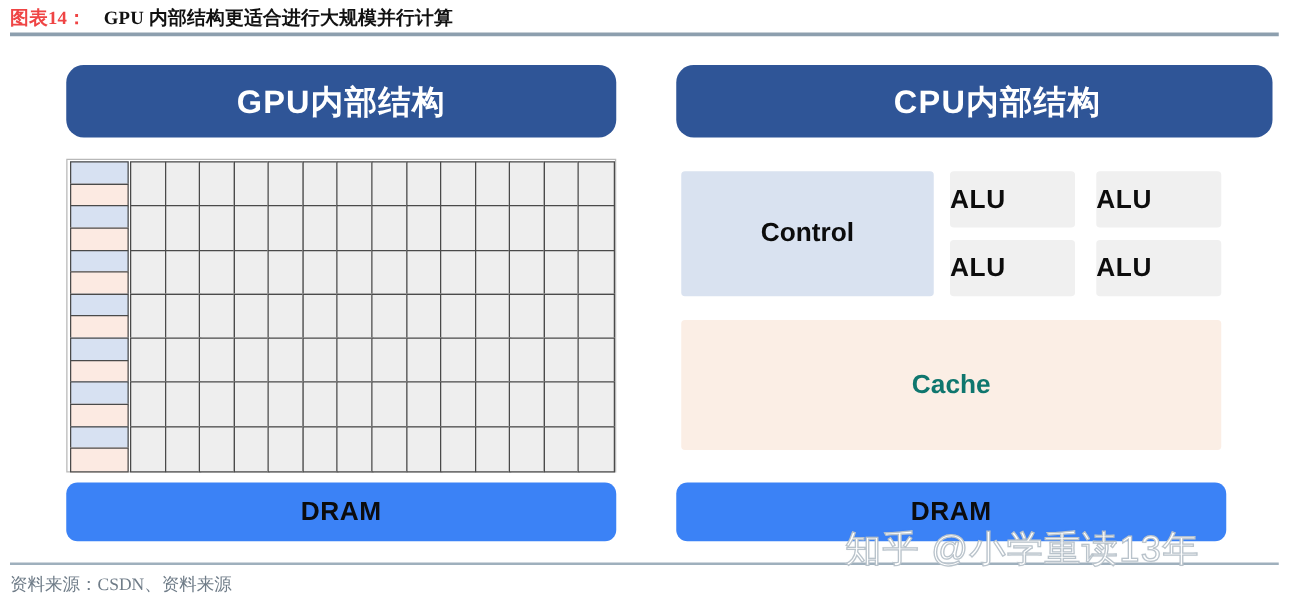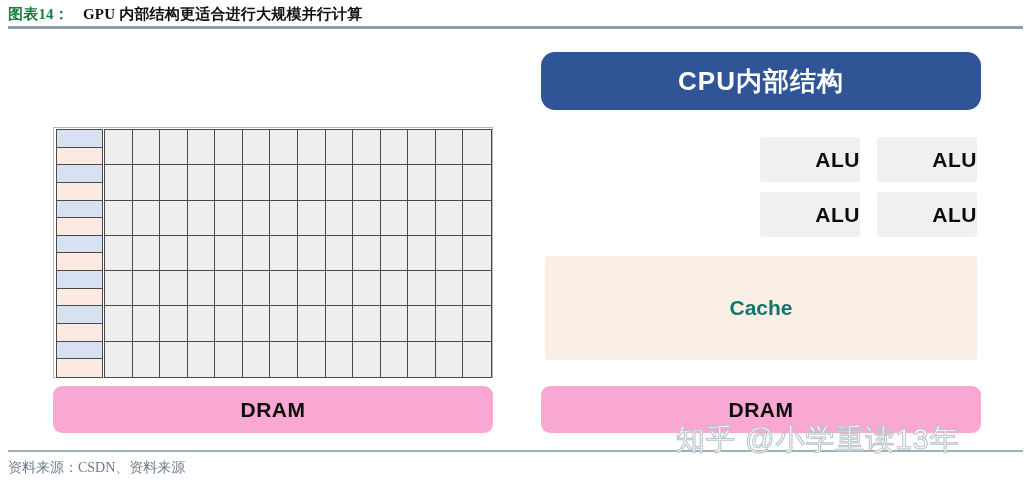--- a/index.html
+++ b/index.html
@@ -23,21 +23,21 @@
     width: 1015px;
     height: 24px;
     display: flex;
     align-items: center;
     white-space: nowrap;
   }
   #exhibit-title .label {
     font-family: "Liberation Serif", "DejaVu Serif", serif;
     font-weight: bold;
     font-size: 15px;
-    color: #15803d;
+    color: #ef4444;
     letter-spacing: 0.2px;
   }
   #exhibit-title .caption {
     font-family: Liberation Serif, serif;
     font-weight: bold;
     font-size: 15px;
     color: #111111;
     margin-left: 14px;
     letter-spacing: 0.2px;
   }
@@ -76,20 +76,21 @@
     left: 53px;
     top: 22px;
     width: 440px;
     height: 58px;
   }
   #cpu-header {
     left: 541px;
     top: 22px;
     width: 440px;
     height: 58px;
+    padding-left: 37px;
   }
 
   
   #gpu-grid-wrap {
     position: absolute;
     left: 53px;
     top: 97px;
     width: 440px;
     height: 251px;
     background: #ffffff;
@@ -123,21 +124,21 @@
     background: #eeeeee;
     border: 1.6px solid #4a4a4a;
     box-sizing: border-box;
     margin: 0 -1.6px -1.6px 0;
   }
 
   
   .dram-bar {
     position: absolute;
     height: 47px;
-    background: #f9a8d4;
+    background: #3b82f6;
     border-radius: 9px;
     display: flex;
     align-items: center;
     justify-content: center;
     font-weight: bold;
     font-size: 21px;
     color: #0c0c0c;
     letter-spacing: 0.5px;
   }
   #gpu-dram {
@@ -168,21 +169,21 @@
     color: #0c0c0c;
   }
   .alu-box {
     position: absolute;
     width: 100px;
     height: 45px;
     background: #f0f0f0;
     border-radius: 3px;
     display: flex;
     align-items: center;
-    justify-content: flex-end;
+    justify-content: flex-start;
     font-weight: bold;
     font-size: 21px;
     color: #0c0c0c;
     letter-spacing: 0.5px;
   }
   #alu-0 { left: 760px; top: 107px; }
   #alu-1 { left: 877px; top: 107px; }
   #alu-2 { left: 760px; top: 162px; }
   #alu-3 { left: 877px; top: 162px; }
 
@@ -241,20 +242,23 @@
 <body>
 
 <div id="exhibit-title">
   <span class="label">图表14：</span>
   <span class="caption">GPU 内部结构更适合进行大规模并行计算</span>
 </div>
 <div id="title-rule"></div>
 
 <div id="figure">
 
+  <div class="panel-header" id="gpu-header">
+    <span>GPU内部结构</span>
+  </div>
 
   <div class="panel-header" id="cpu-header">
     <span>CPU内部结构</span>
   </div>
 
   <div id="gpu-grid-wrap">
     <div id="gpu-sidecol">
         <div class="side-cell blue"></div>
         <div class="side-cell pink"></div>
         <div class="side-cell blue"></div>
@@ -369,20 +373,23 @@
         <div class="grid-cell"></div>
         <div class="grid-cell"></div>
         <div class="grid-cell"></div>
       </div>
   </div>
 
   <div class="dram-bar" id="gpu-dram">
     <span>DRAM</span>
   </div>
 
+  <div id="cpu-control">
+    <span>Control</span>
+  </div>
 
   <div class="alu-box" id="alu-0">
     <span>ALU</span>
   </div>
   <div class="alu-box" id="alu-1">
     <span>ALU</span>
   </div>
   <div class="alu-box" id="alu-2">
     <span>ALU</span>
   </div>

